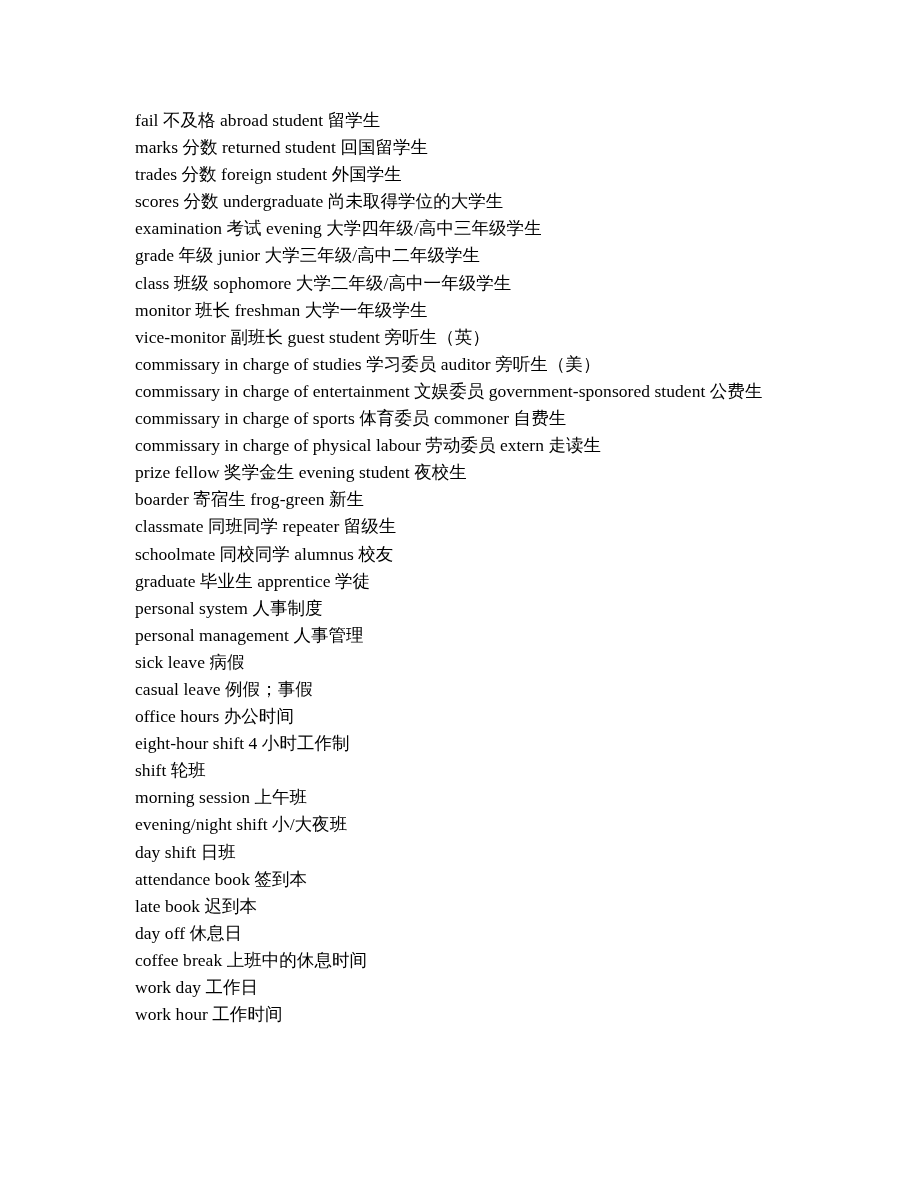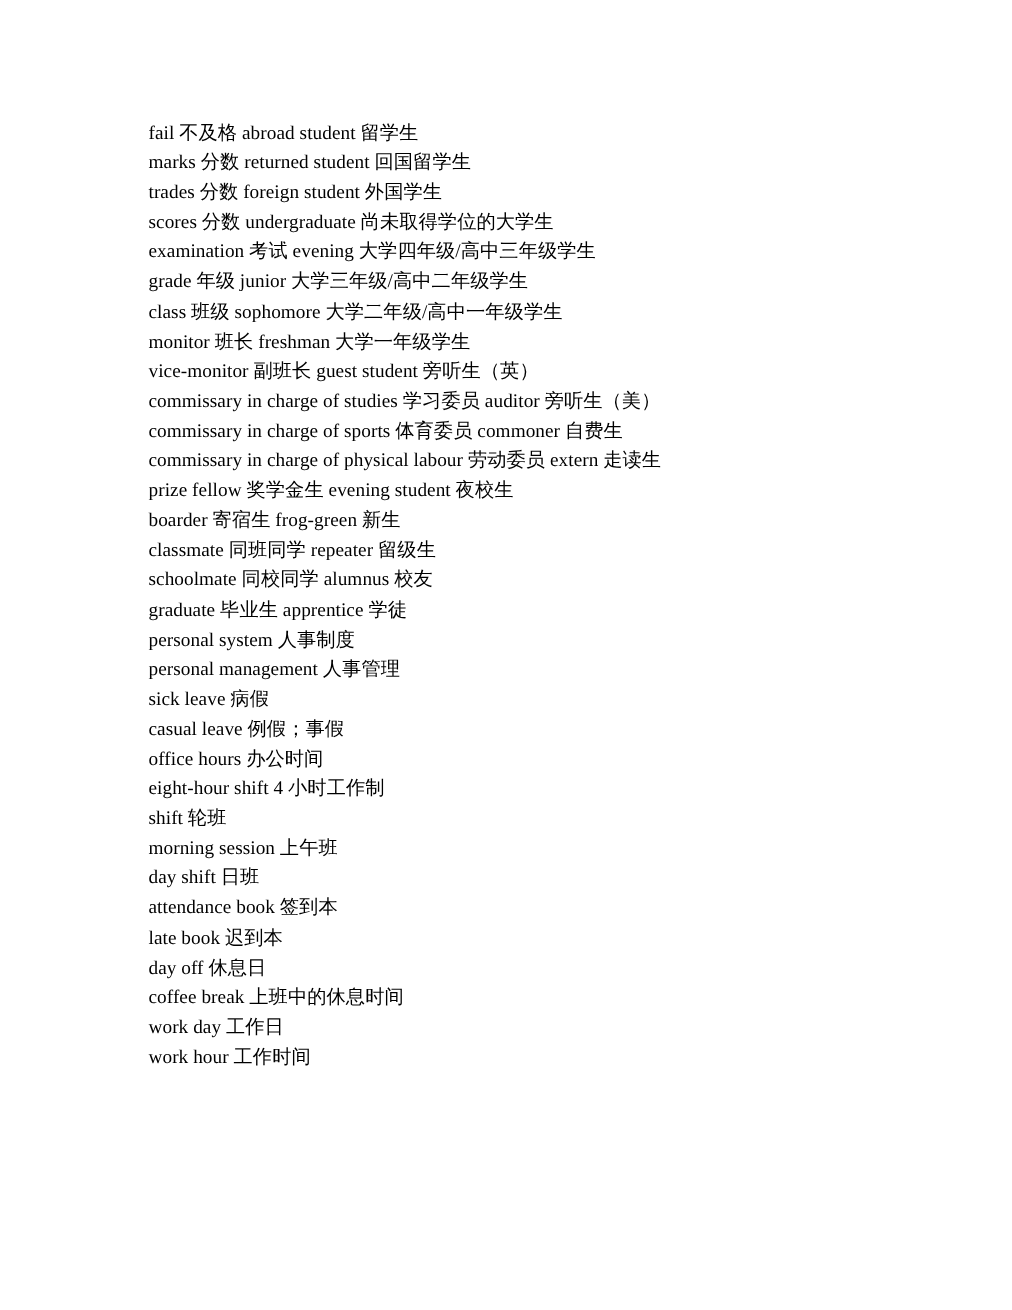--- a/index.html
+++ b/index.html
@@ -46,35 +46,37 @@
       <div class="vocab-line">fail 不及格 abroad student 留学生</div>
       <div class="vocab-line">marks 分数 returned student 回国留学生</div>
       <div class="vocab-line">trades 分数 foreign student 外国学生</div>
       <div class="vocab-line">scores 分数 undergraduate 尚未取得学位的大学生</div>
       <div class="vocab-line">examination 考试 evening 大学四年级/高中三年级学生</div>
       <div class="vocab-line">grade 年级 junior 大学三年级/高中二年级学生</div>
       <div class="vocab-line">class 班级 sophomore 大学二年级/高中一年级学生</div>
       <div class="vocab-line">monitor 班长 freshman 大学一年级学生</div>
       <div class="vocab-line">vice-monitor 副班长 guest student 旁听生（英）</div>
       <div class="vocab-line">commissary in charge of studies 学习委员 auditor 旁听生（美）</div>
+      <div class="vocab-line">commissary in charge of entertainment 文娱委员 government-sponsored student 公费生</div>
       <div class="vocab-line">commissary in charge of sports 体育委员 commoner 自费生</div>
       <div class="vocab-line">commissary in charge of physical labour 劳动委员 extern 走读生</div>
       <div class="vocab-line">prize fellow 奖学金生 evening student 夜校生</div>
       <div class="vocab-line">boarder 寄宿生 frog-green 新生</div>
       <div class="vocab-line">classmate 同班同学 repeater 留级生</div>
       <div class="vocab-line">schoolmate 同校同学 alumnus 校友</div>
       <div class="vocab-line">graduate 毕业生 apprentice 学徒</div>
       <div class="vocab-line">personal system 人事制度</div>
       <div class="vocab-line">personal management 人事管理</div>
       <div class="vocab-line">sick leave 病假</div>
       <div class="vocab-line">casual leave 例假；事假</div>
       <div class="vocab-line">office hours 办公时间</div>
       <div class="vocab-line">eight-hour shift 4 小时工作制</div>
       <div class="vocab-line">shift 轮班</div>
       <div class="vocab-line">morning session 上午班</div>
+      <div class="vocab-line">evening/night shift 小/大夜班</div>
       <div class="vocab-line">day shift 日班</div>
       <div class="vocab-line">attendance book 签到本</div>
       <div class="vocab-line">late book 迟到本</div>
       <div class="vocab-line">day off 休息日</div>
       <div class="vocab-line">coffee break 上班中的休息时间</div>
       <div class="vocab-line">work day 工作日</div>
       <div class="vocab-line">work hour 工作时间</div>
     </div>
 </div>
 

